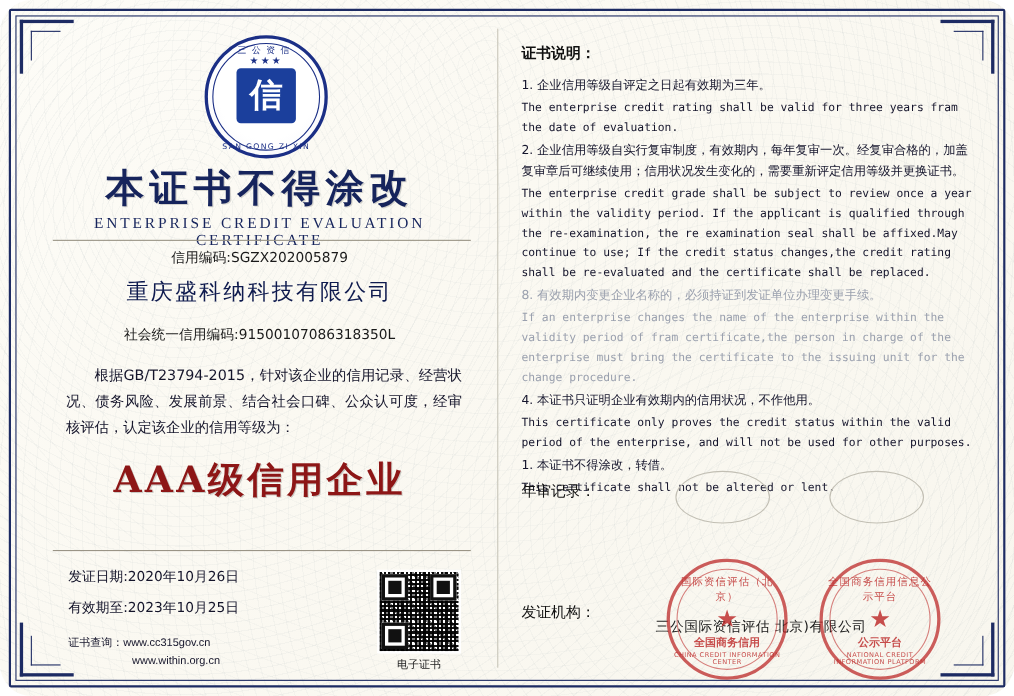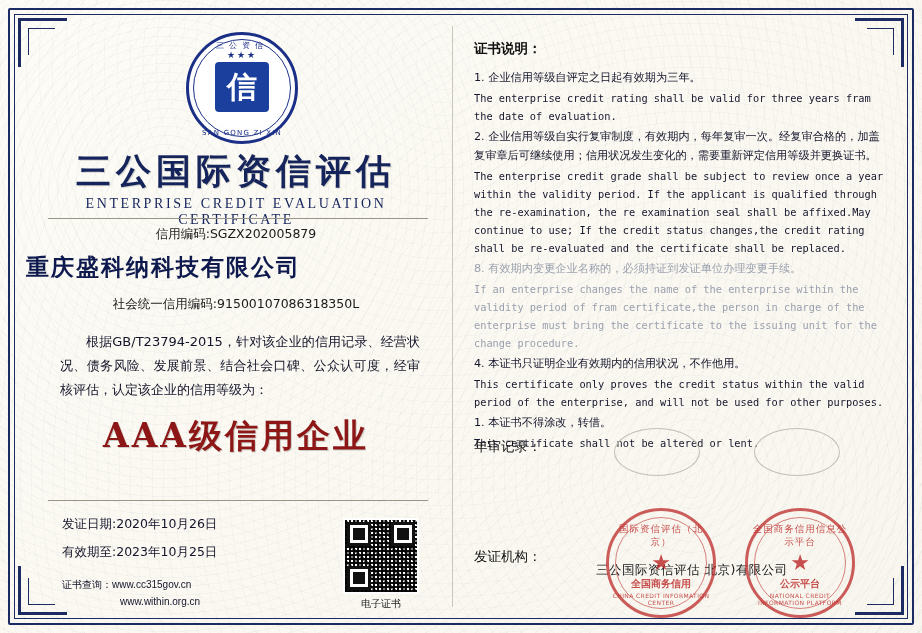--- a/index.html
+++ b/index.html
@@ -13,20 +13,21 @@
     font-family: "Liberation Sans", sans-serif;
     overflow: hidden;
   }
   .cert {
     position: relative;
     width: 922px;
     height: 633px;
     background: linear-gradient(135deg, #fdfcf7 0%, #fbf9f2 40%, #f8f6ee 100%);
     box-sizing: border-box;
     overflow: hidden;
+    border-radius: 29px;
   }
   
   .bg-texture {
     position: absolute;
     inset: 0;
     background:
       repeating-radial-gradient(circle at 18% 30%, rgba(120,140,150,0.055) 0 1px, transparent 1px 9px),
       repeating-radial-gradient(circle at 75% 75%, rgba(120,140,150,0.05) 0 1px, transparent 1px 11px),
       repeating-radial-gradient(circle at 48% 10%, rgba(120,140,150,0.045) 0 1px, transparent 1px 13px);
     pointer-events: none;
@@ -189,24 +190,24 @@
     text-align: center;
     font-family: "DejaVu Sans", sans-serif;
     font-size: 12.5px;
     color: #1a1a1a;
   }
   .company {
     position: absolute;
     top: 226px;
     left: 0;
     width: 100%;
-    text-align: left;
+    text-align: center;
     font-family: "DejaVu Serif", serif;
-    font-weight: bold;
-    font-size: 23px;
+    font-weight: normal;
+    font-size: 20px;
     letter-spacing: 2px;
     color: #0e1a4e;
   }
   .uscc {
     position: absolute;
     top: 270px;
     left: 0;
     width: 100%;
     text-align: center;
     font-family: "DejaVu Sans", sans-serif;
@@ -440,21 +441,21 @@
 
     <div class="emblem">
       <div class="ring"></div>
       <div class="ring2"></div>
       <div class="top-cn">三公资信</div>
       <div class="stars">★★★</div>
       <div class="block">信</div>
       <div class="bottom-en">SAN GONG ZI XIN</div>
     </div>
 
-    <div class="title-cn">三公国际资信评估</div>
+    <div class="title-cn">本证书不得涂改</div>
     <div class="title-en">ENTERPRISE CREDIT EVALUATION CERTIFICATE</div>
 
     <div class="rule r1"></div>
 
     <div class="cert-no">信用编码:SGZX202005879</div>
     <div class="company">重庆盛科纳科技有限公司</div>
     <div class="uscc">社会统一信用编码:91500107086318350L</div>
 
     <div class="body-text">根据GB/T23794-2015，针对该企业的信用记录、经营状况、债务风险、发展前景、结合社会口碑、公众认可度，经审核评估，认定该企业的信用等级为：</div>
 

